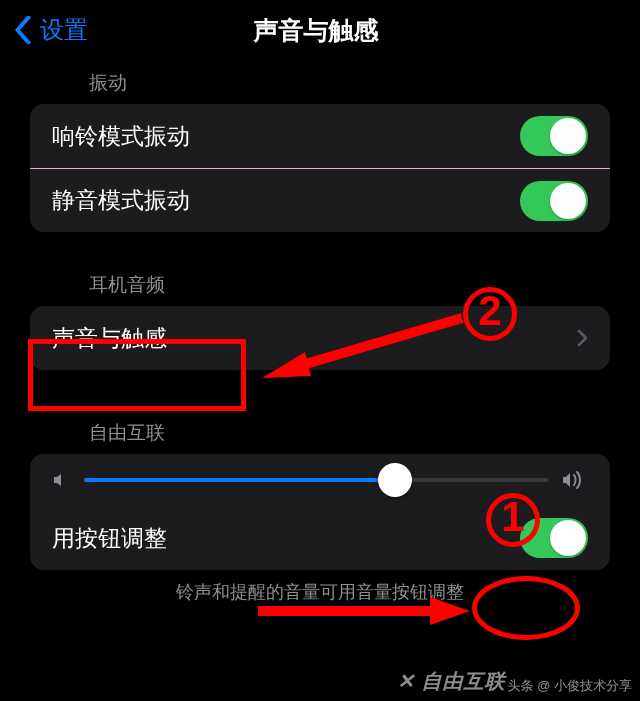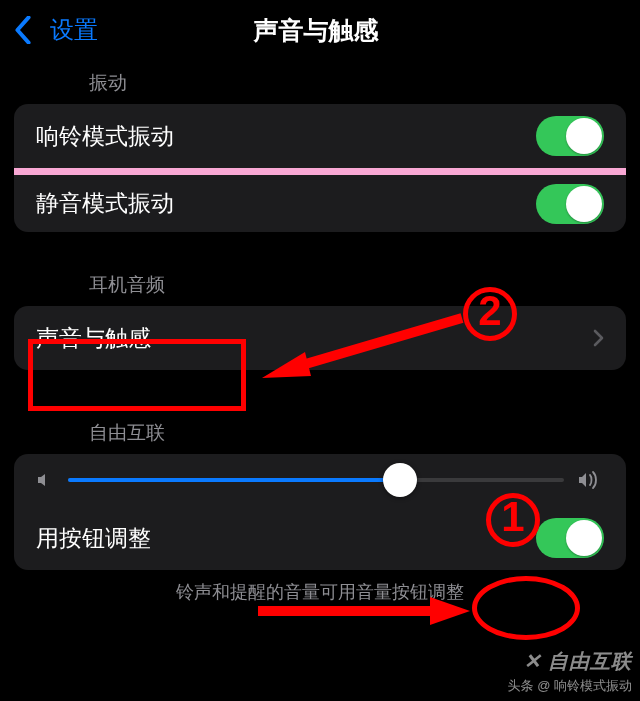--- a/index.html
+++ b/index.html
@@ -1,30 +1,30 @@
 <!DOCTYPE html>
 <html><head>
 <meta charset="utf-8">
 <style>
   * { margin:0; padding:0; box-sizing:border-box; -webkit-font-smoothing:antialiased; }
   html,body { width:640px; height:701px; background:#000; color:#fff;
     font-family:-apple-system,"PingFang SC","Helvetica Neue",sans-serif; overflow:hidden; position:relative; }
 
   
   .nav { height:60px; display:flex; align-items:center; position:relative; padding:0 14px; }
-  .nav-back { display:flex; align-items:center; color:#0a7aff; font-size:24px; gap:18px; }
+  .nav-back { display:flex; align-items:center; color:#0a7aff; font-size:24px; gap:8px; }
   .nav-title { position:absolute; left:0; right:8px; text-align:center; font-size:25px; font-weight:600; color:#fff; pointer-events:none; }
 
   
   .sec-header { color:#8e8e93; font-size:19px; padding:10px 0 8px 52px;margin-left:37px; }
 
   
-  .group { background:#1c1c1e; border-radius:14px; margin:0 14px; overflow:hidden; }
+  .group { background:#1c1c1e; border-radius:14px; margin:0 30px; overflow:hidden; }
   .cell { display:flex; align-items:center; justify-content:space-between; padding:0 22px; min-height:64px; }
-  .cell + .cell { border-top:7px solid #f9a8d4; }
+  .cell + .cell { border-top:1px solid #f9a8d4; }
   .cell-label { font-size:23px; color:#fff; }
   .chevron { color:#5a5a5e; }
 
   
   .toggle { width:68px; height:40px; background:#34c759; border-radius:20px; position:relative; }
   .toggle .knob { position:absolute; top:2px; right:2px; width:36px; height:36px; background:#fff; border-radius:50%; box-shadow:0 1px 2px rgba(0,0,0,.3); }
 
   
   .slider-row { display:flex; align-items:center; gap:14px; padding:16px 22px; }
   .spk { color:#8e8e93; display:flex; align-items:center; }
@@ -36,21 +36,21 @@
   .footer { color:#8e8e93; font-size:18px; padding:10px 52px 0;text-align:center; }
 
   
   .anno { position:absolute; pointer-events:none; }
   .red-box { border:5px solid #ff0000; }
   .red-circle { border:5px solid #ff0000; border-radius:50%; }
   .red-ellipse { border:5px solid #ff0000; border-radius:50%; }
   .num { color:#ff0000; font-size:42px; font-weight:700; font-family:Arial,sans-serif; text-align:center; width:46px; line-height:46px; }
 
   
-  .wm { position:absolute; right:8px; bottom:6px; display:flex; flex-direction:column; align-items:flex-end; gap:2px; opacity:.55; }
+  .wm { position:absolute; right:8px; bottom:6px; display:flex; flex-direction:row; align-items:flex-end; gap:2px; opacity:.55; }
   .wm-logo { color:#fff; font-size:20px; font-style:italic; font-weight:600; letter-spacing:1px; }
   .wm-sub { color:#fff; font-size:13px; }
 </style>
 </head>
 <body>
 
 <div class="nav">
   <div class="nav-back">
     <svg width="18" height="28" viewBox="0 0 12 20">
       <polyline points="10,1 2,10 10,19" fill="none" stroke="#0a7aff" stroke-width="2.8" stroke-linecap="round" stroke-linejoin="round"></polyline>
@@ -127,14 +127,14 @@
 <div class="anno red-circle" style="left:486px; top:493px; width:54px; height:54px;"></div>
 <div class="anno num" style="left:490px; top:494px;">1</div>
 <div class="anno red-ellipse" style="left:472px; top:576px; width:108px; height:64px;"></div>
 <svg class="anno" style="left:258px; top:597px; width:215px; height:28px;" viewBox="0 0 215 28">
   <line x1="0" y1="14" x2="178" y2="14" stroke="#ff0000" stroke-width="10"></line>
   <polygon points="212,14 172,0 172,28" fill="#ff0000"></polygon>
 </svg>
 
 <div class="wm">
   <div class="wm-logo">✕ 自由互联</div>
-  <div class="wm-sub">头条 @ 响铃模式振动</div>
+  <div class="wm-sub">头条 @ 小俊技术分享</div>
 </div>
 
 </body></html>

